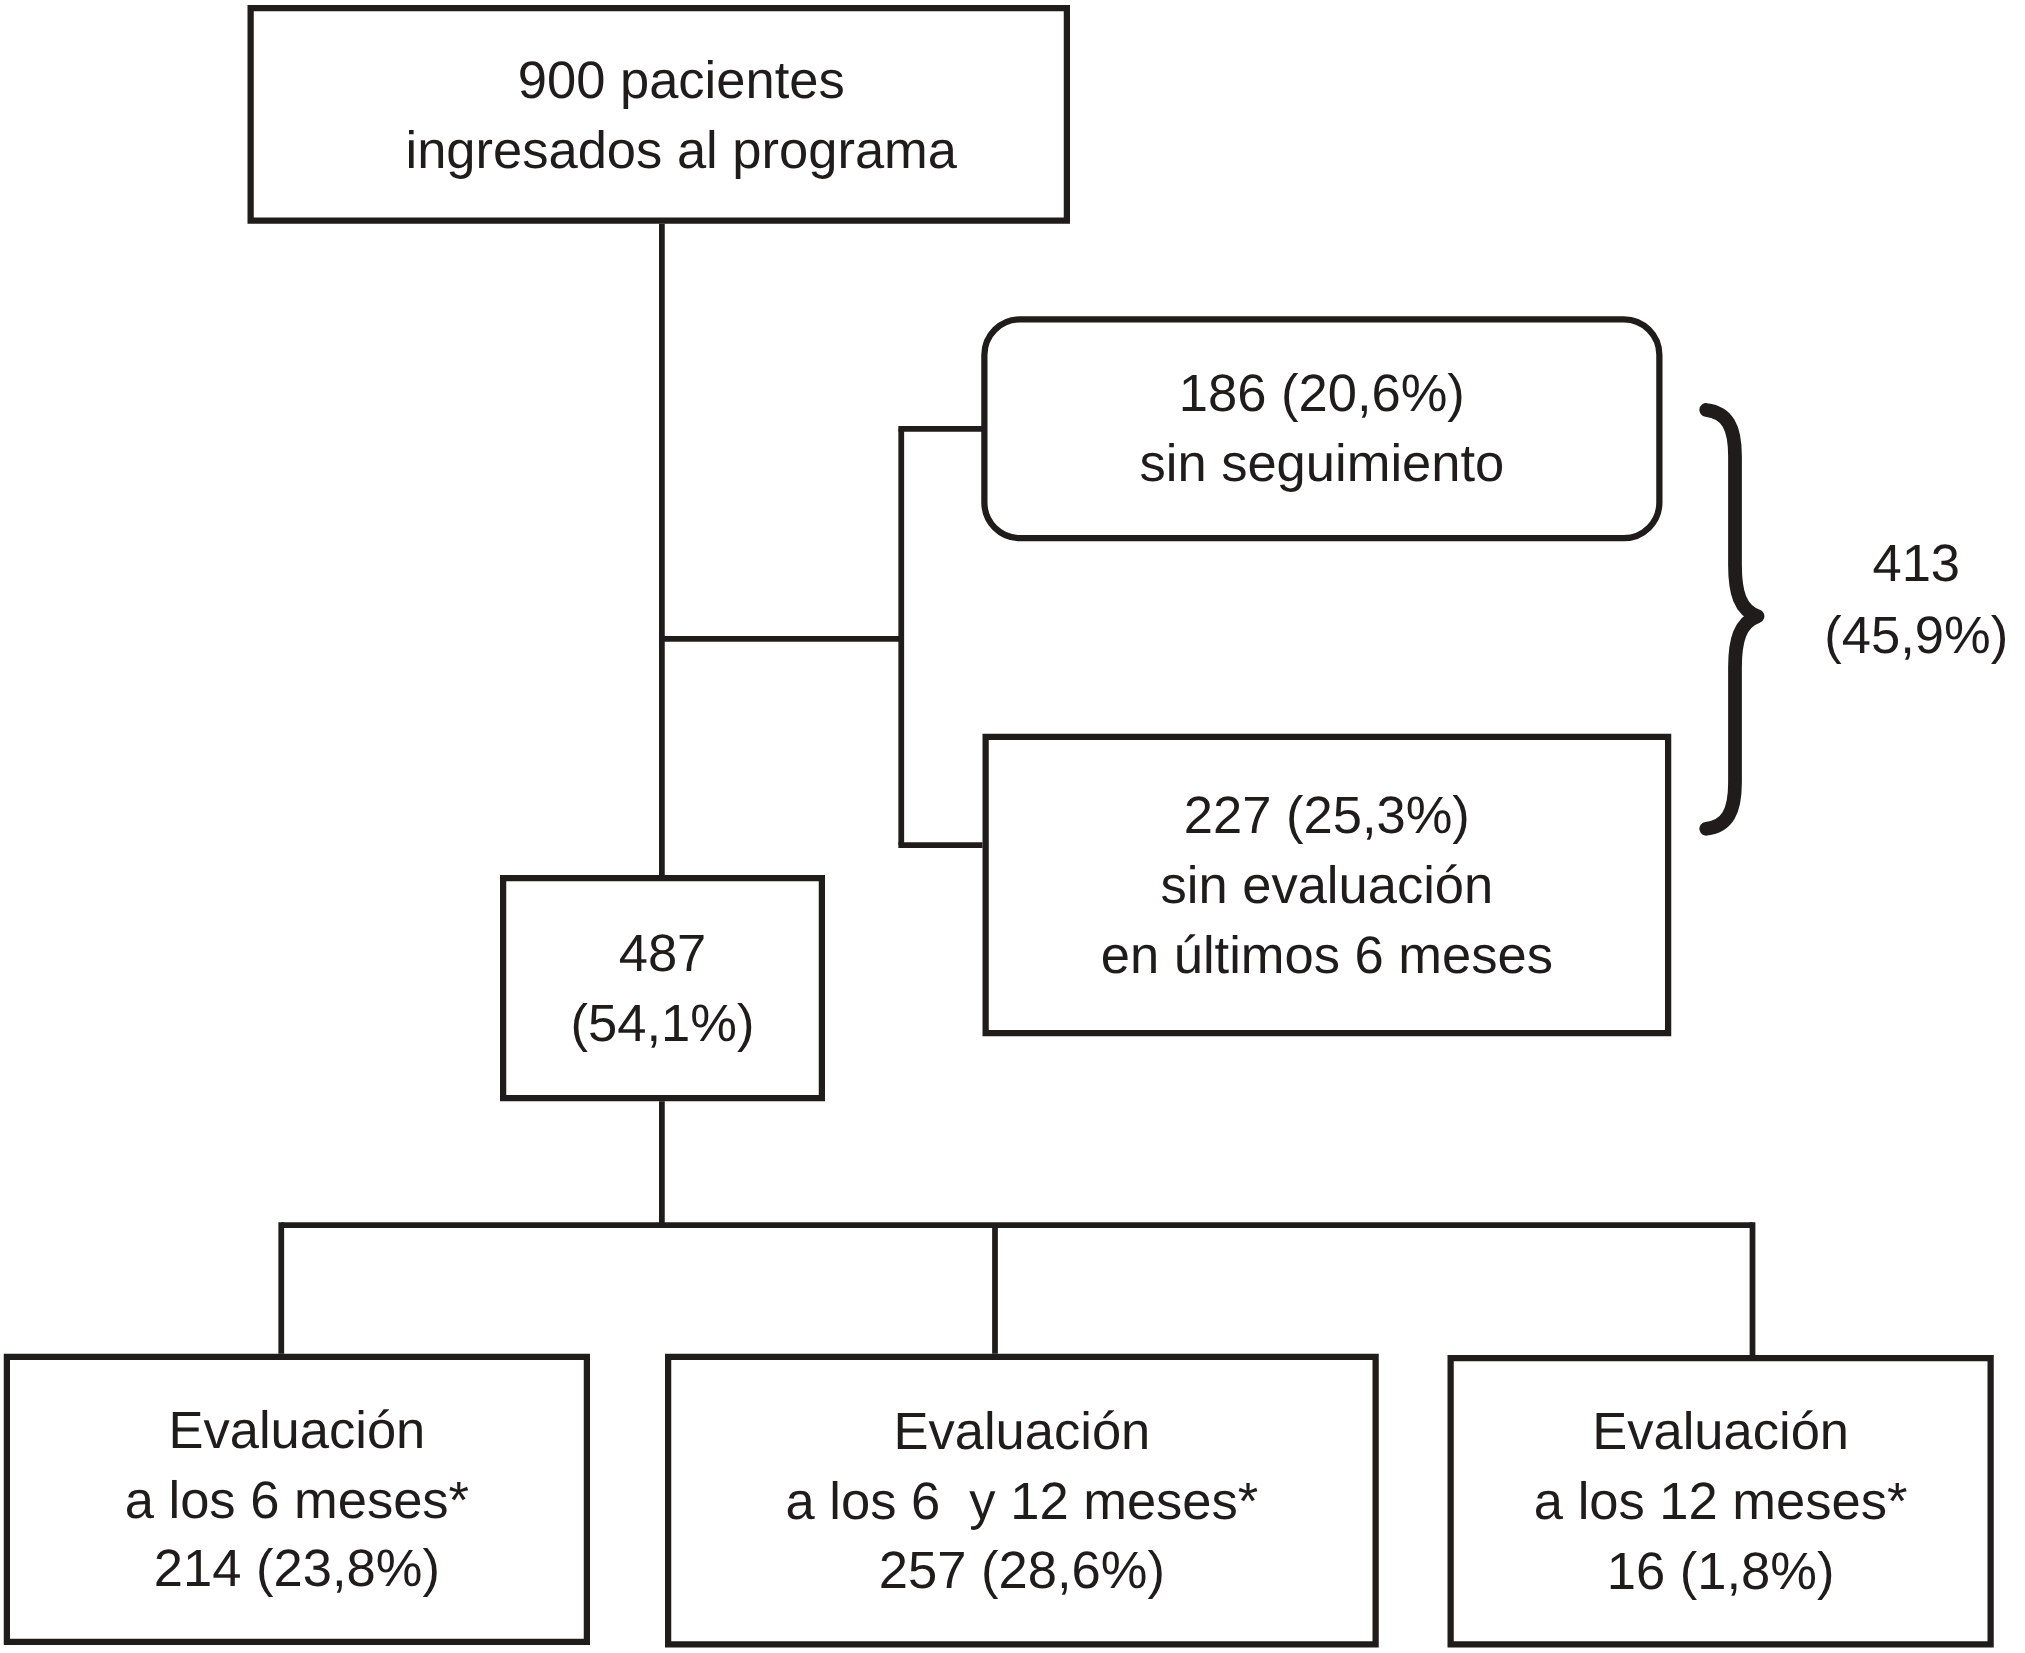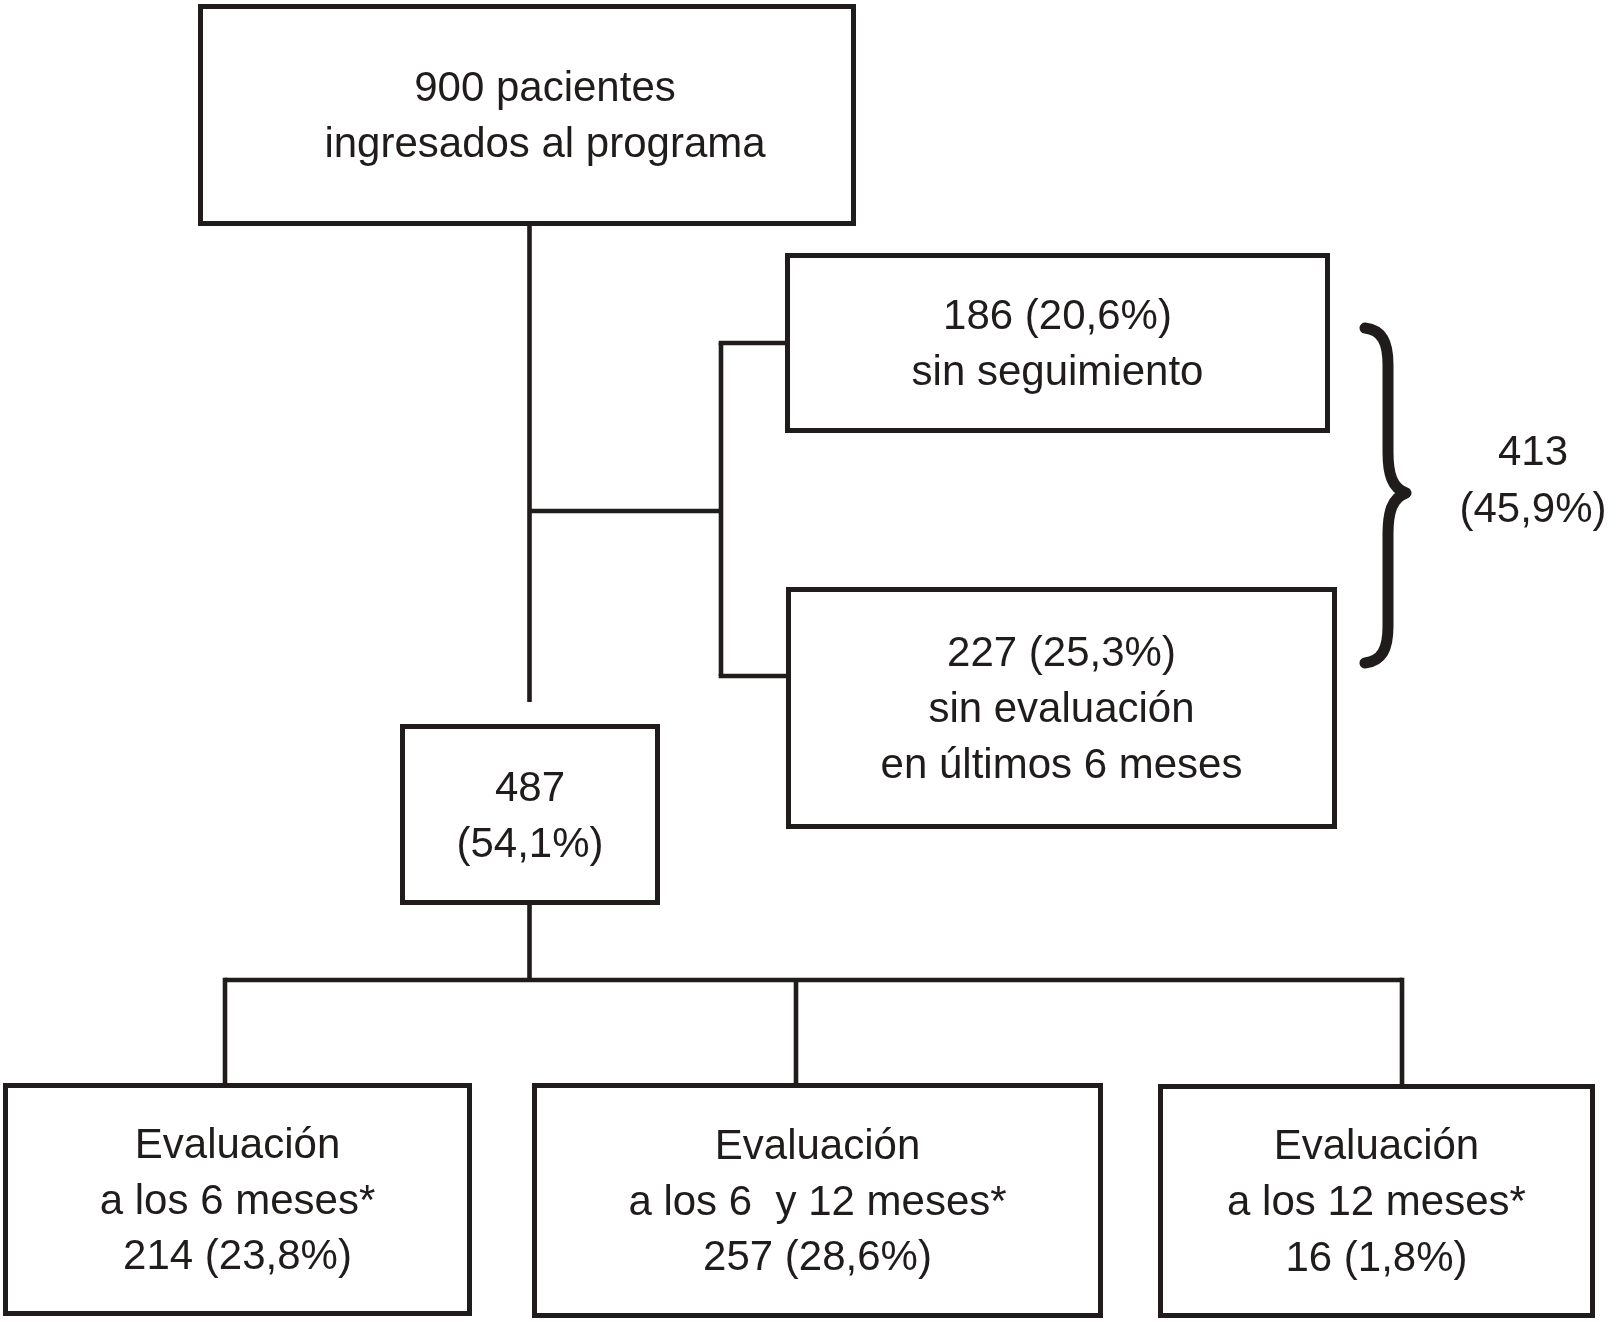--- a/index.html
+++ b/index.html
@@ -68,31 +68,31 @@
 
     <path d="M 1365,328
              C 1382,330 1388,342 1388,365
              L 1388,452
              C 1388,474 1392,488 1406,493
              C 1392,498 1388,512 1388,534
              L 1388,626
              C 1388,649 1382,661 1365,663" fill="none" stroke="#1f1c1b" stroke-width="11" stroke-linecap="round" stroke-linejoin="round"></path>
   </svg>
 
-  <div class="node" style="left:198px; top:4px; width:658px; height:222px;padding-left:36px;">900 pacientes
+  <div class="node" style="left:198px; top:4px; width:658px; height:175px;padding-left:36px;">900 pacientes
 ingresados al programa</div>
 
-  <div class="node" style="left:785px; top:253px; width:545px; height:180px;">186 (20,6%)
+  <div class="node" style="left:785px; top:253px; width:545px; height:180px;border-radius:31px;">186 (20,6%)
 sin seguimiento</div>
 
   <div class="node" style="left:786px; top:553px; width:551px; height:242px;margin-top:34px;">227 (25,3%)
 sin evaluación
 en últimos 6 meses</div>
 
-  <div class="node" style="left:400px; top:700px; width:260px; height:181px;margin-top:24px;">487
+  <div class="node" style="left:400px; top:700px; width:260px; height:181px;">487
 (54,1%)</div>
 
   <div class="node" style="left:3px; top:1083px; width:469px; height:233px;">Evaluación
 a los 6 meses*
 214 (23,8%)</div>
 
   <div class="node" style="left:532px; top:1083px; width:571px; height:235px;">Evaluación
 a los 6  y 12 meses*
 257 (28,6%)</div>
 

